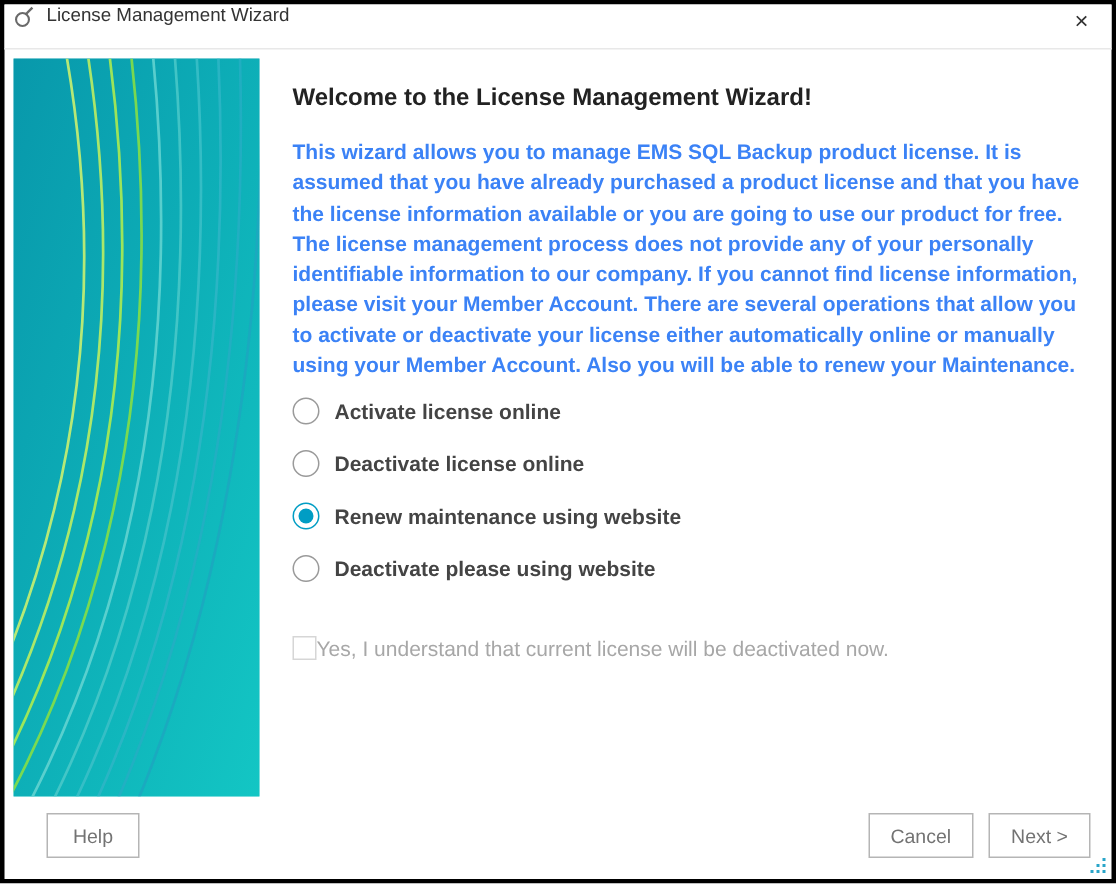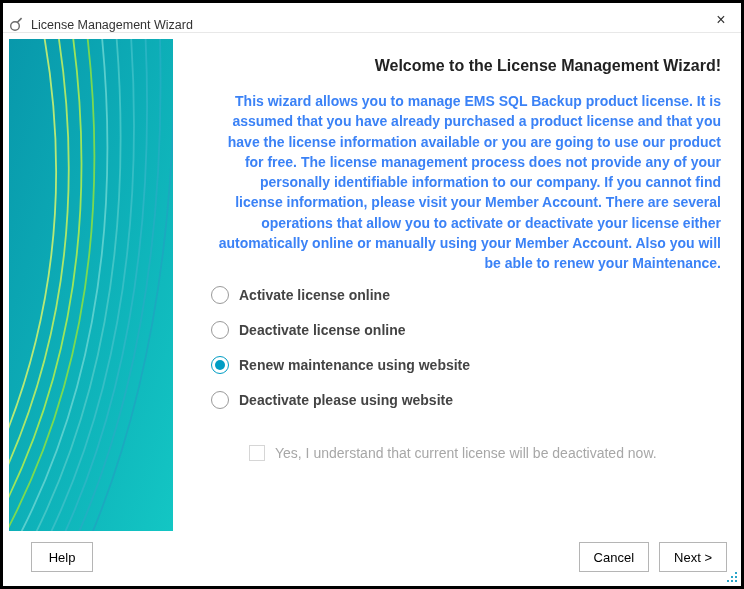--- a/index.html
+++ b/index.html
@@ -19,21 +19,21 @@
       height: 589px;
       border: 3px solid #000;
       display: flex;
       flex-direction: column;
       position: relative;
       background: #fff;
     }
     .titlebar {
       height: 30px;
       display: flex;
-      align-items: flex-end;
+      align-items: flex-start;
       padding: 0 8px 0 6px;
       background: #fff;
       border-bottom: 1px solid #e8e8e8;
     }
     .titlebar-icon {
       width: 16px;
       height: 16px;
       margin-right: 6px;
       display: inline-flex;
       align-items: center;
@@ -65,23 +65,22 @@
     .side-graphic {
       width: 164px;
       height: 492px;
       background: linear-gradient(135deg, #0a9eb0 0%, #15c4c4 100%);
       position: relative;
       overflow: hidden;
       flex-shrink: 0;
     }
     .main-panel {
       flex: 1;
-      padding: 18px 14px 10px 38px;
+      padding: 18px 14px 10px 22px;
       color: #333;
-      text-align: right;
     }
     .heading {
       font-size: 16px;
       font-weight: 600;
       color: #222;
       margin-bottom: 16px;
     }
     .desc {
       font-size: 14px;
       color: #3b82f6;
@@ -121,24 +120,22 @@
       border-radius: 50%;
     }
     .radio-label {
       font-size: 14px;
       color: #444;
       font-weight: bold;
     }
     .checkbox-row {
       display: flex;
       align-items: center;
-      gap: 10px;
       margin-top: 19px;
       cursor: default;
-      margin-left: 38px;
     }
     .checkbox {
       width: 16px;
       height: 16px;
       border: 1.5px solid #d6d6d6;
       background: #fff;
       flex-shrink: 0;
     }
     .checkbox-row.disabled .checkbox-label {
       color: #a7a7a7;
@@ -155,21 +152,21 @@
     .footer .spacer {
       flex: 1;
     }
     .btn {
       min-width: 62px;
       height: 30px;
       padding: 0 14px;
       border: 1px solid #b5b5b5;
       background: #fff;
       font-size: 13px;
-      color: #000000;
+      color: #737373;
       cursor: pointer;
       font-family: inherit;
     }
     .resize-grip {
       position: absolute;
       right: 2px;
       bottom: 2px;
       width: 14px;
       height: 14px;
     }

